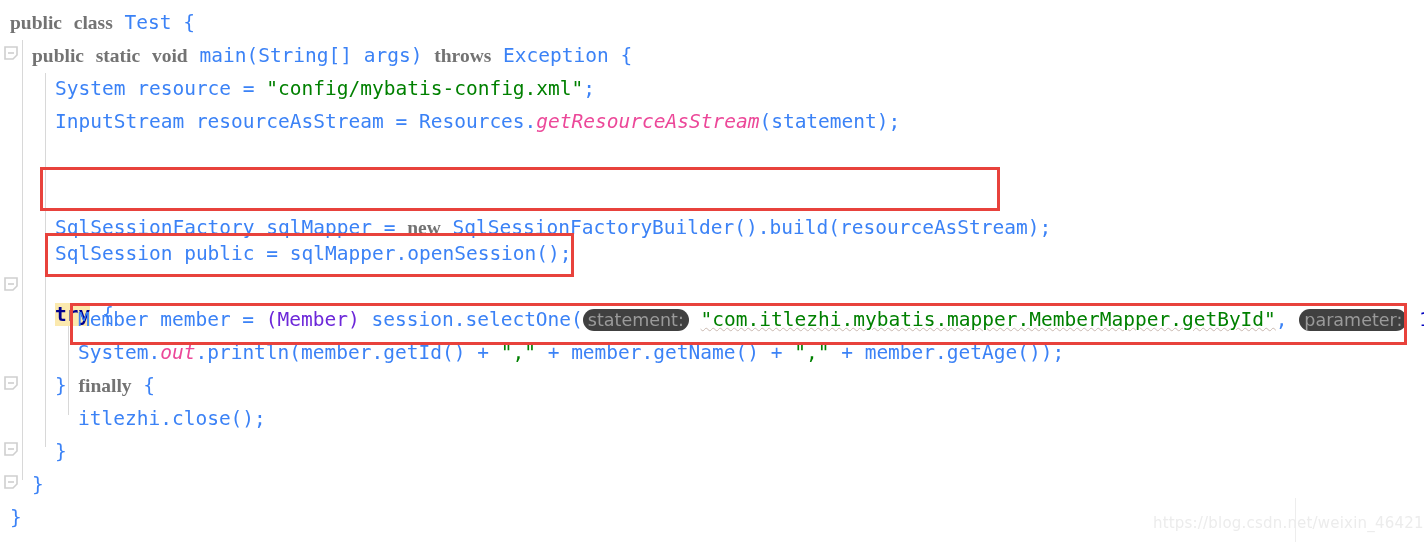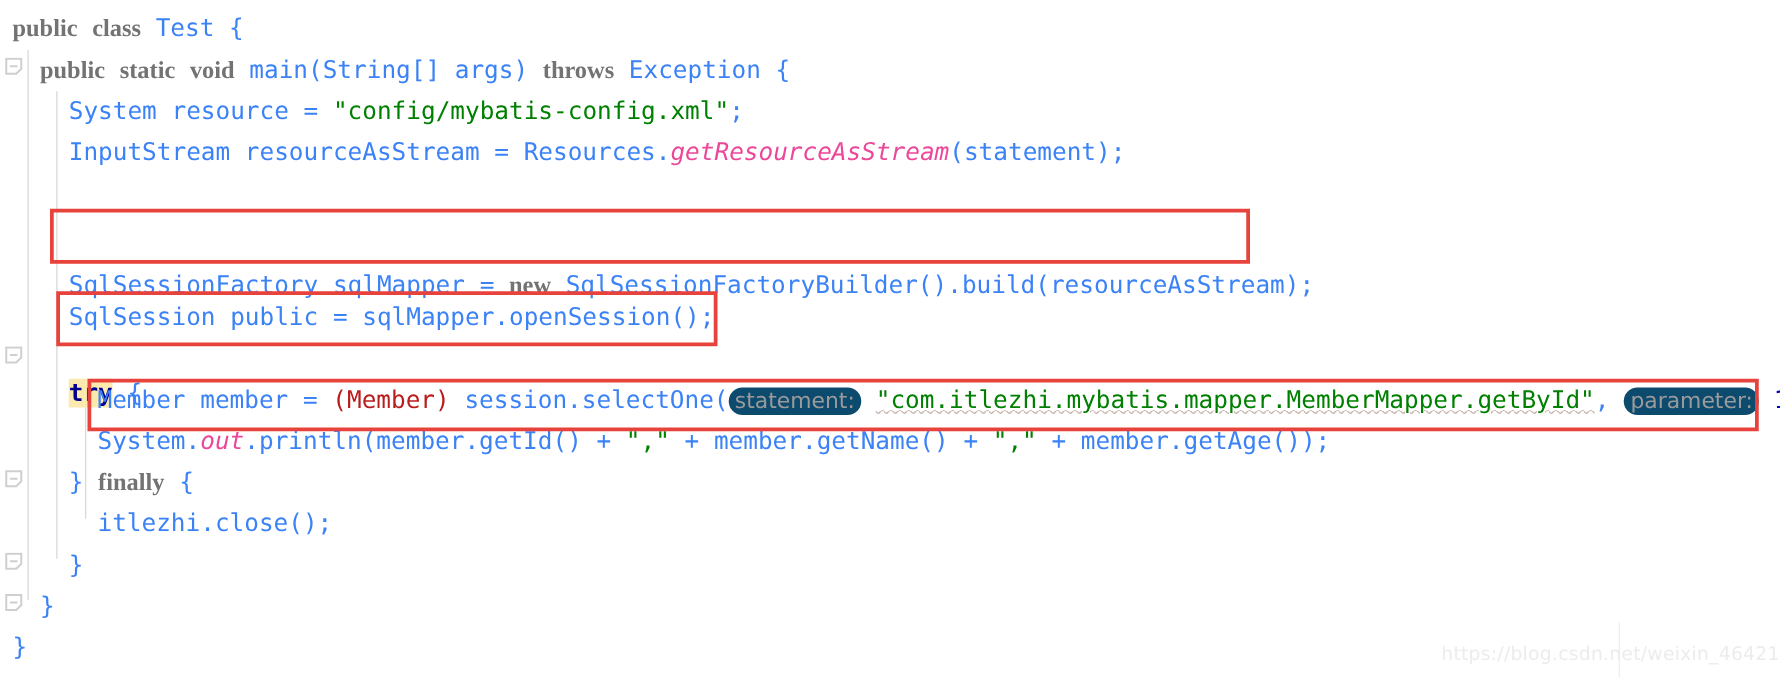--- a/index.html
+++ b/index.html
@@ -58,24 +58,24 @@
     color: #3c3c3c;
     letter-spacing: 0px;
   }
 
   
   .kw      { color: #737373; font-weight: bold; font-family: Liberation Serif, serif; }
   .str     { color: #008000; }
   .num     { color: #0000c0; }
   .plain   { color: #3b82f6; }
   .static-m{ color: #ec4899; font-style: italic; }
-  .cast    { color: #b91c1c; }
+  .cast    { color: #6d28d9; }
   .hint {
     color: #9a9a9a;
-    background: #0c4a6e;
+    background: #404040;
     border-radius: 11px;
     padding: 1px 5px;
     font-size: 17.5px;
     font-family: "DejaVu Sans", "Liberation Sans", sans-serif;
   }
   .kw-hl {
     background: #fbe9ae;
     color: #00008f;
     font-weight: bold;
   }

